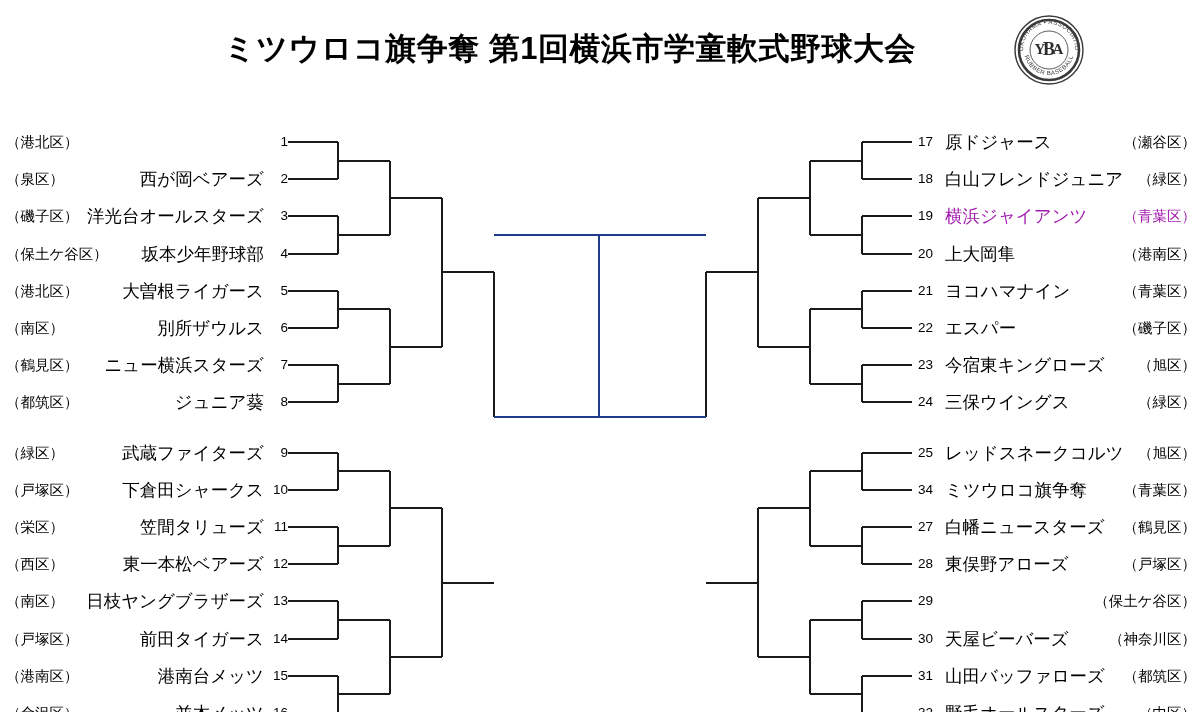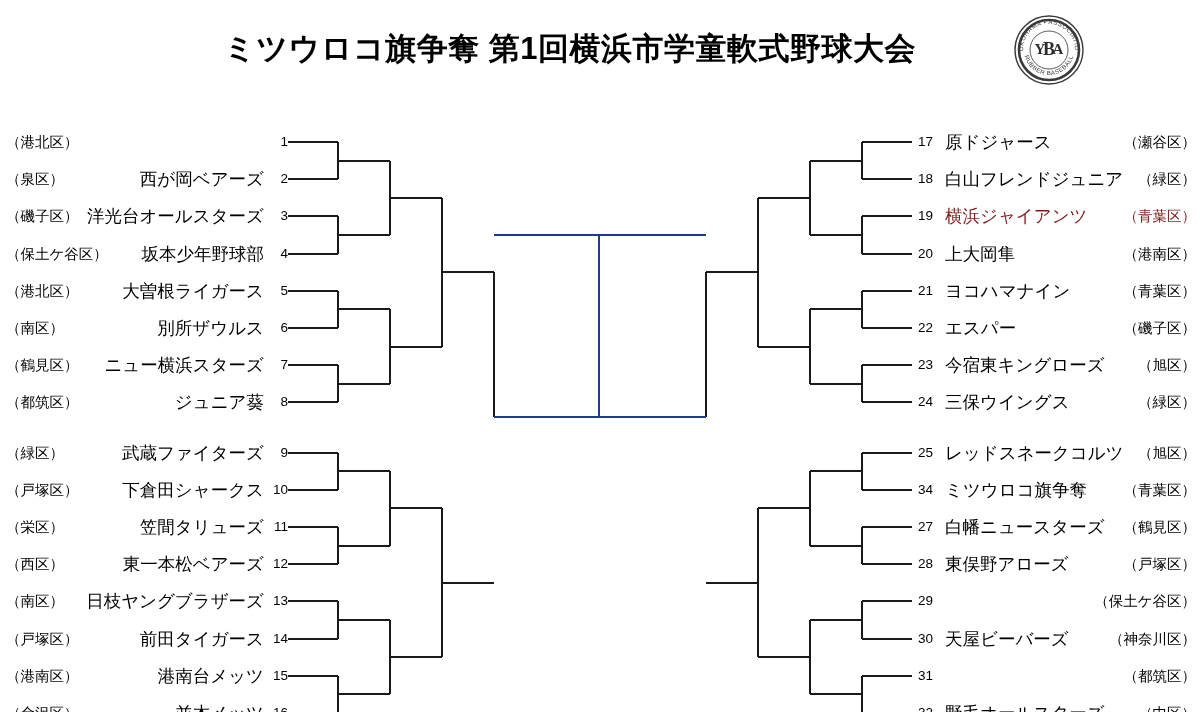--- a/index.html
+++ b/index.html
@@ -70,21 +70,21 @@
   .team-row.right .tname { left: 37px; text-align: left; }
 
   .seed {
     position: absolute;
     font-size: 13.5px;
     width: 20px;
   }
   .team-row.left  .seed { right: 2px;  text-align: right; }
   .team-row.right .seed { left: 10px;  text-align: left; }
 
-  .highlight { color: #7f1d1d; }
+  .highlight { color: #a21caf; }
 
   
   .ln {
     position: absolute;
     background: #1a1a1a;
   }
   .ln.h { height: 2px; }
   .ln.v { width: 2px; }
   .ln.navy { background: #1F3B8C; }
 </style>
@@ -262,20 +262,21 @@
         <span class="ward">（保土ケ谷区）</span>
         <span class="seed">29</span>
       </div>
       <div class="team-row right" style="top: 626.6px;">
         <span class="ward">（神奈川区）</span>
         <span class="tname">天屋ビーバーズ</span>
         <span class="seed">30</span>
       </div>
       <div class="team-row right" style="top: 663.8px;">
         <span class="ward">（都筑区）</span>
+        <span class="tname">山田バッファローズ</span>
         <span class="seed">31</span>
       </div>
       <div class="team-row right" style="top: 701px;">
         <span class="ward">（中区）</span>
         <span class="tname">野毛オールスターズ</span>
         <span class="seed">32</span>
       </div>
     </div>
   <div id="lines">
       <div class="ln h" style="left: 288px; top: 141px; width: 50px;"></div>

